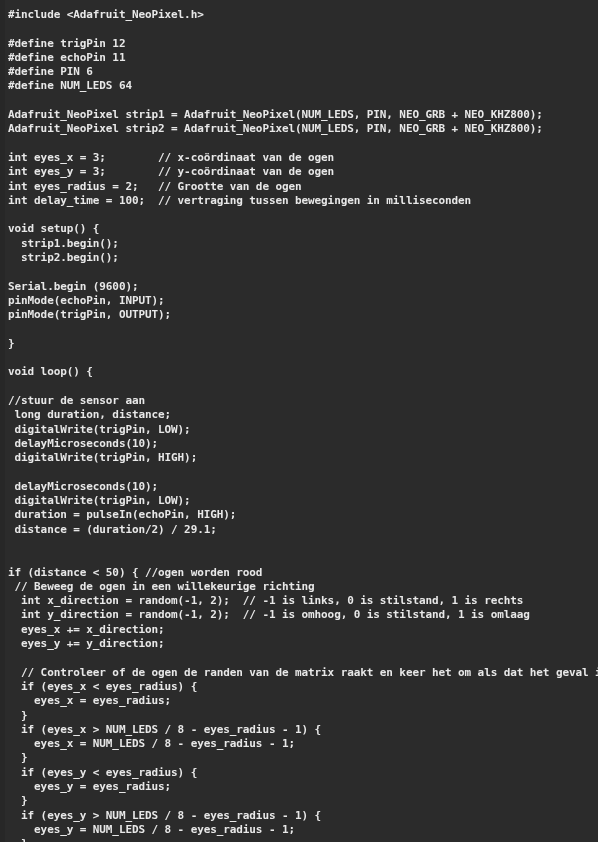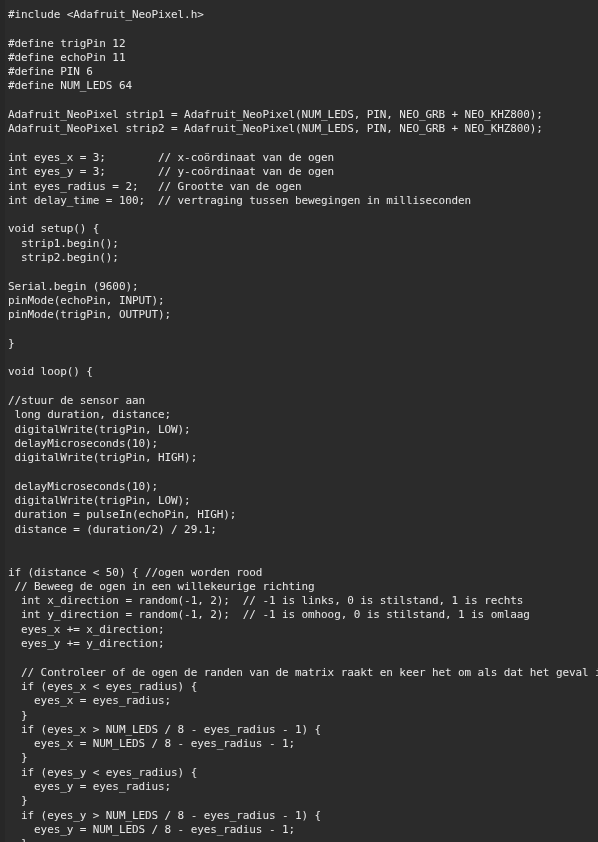--- a/index.html
+++ b/index.html
@@ -13,20 +13,21 @@
     height: 842px;
     overflow: hidden;
     font-family: "DejaVu Sans Mono", "Liberation Mono", monospace;
   }
   #code-page {
     position: relative;
     width: 598px;
     height: 842px;
     background: #2b2b2b;
     box-sizing: border-box;
+    font-weight: bold;
   }
   
   #left-edge-strip {
     position: absolute;
     left: 0;
     top: 0;
     width: 5px;
     height: 842px;
     background: #272727;
   }

